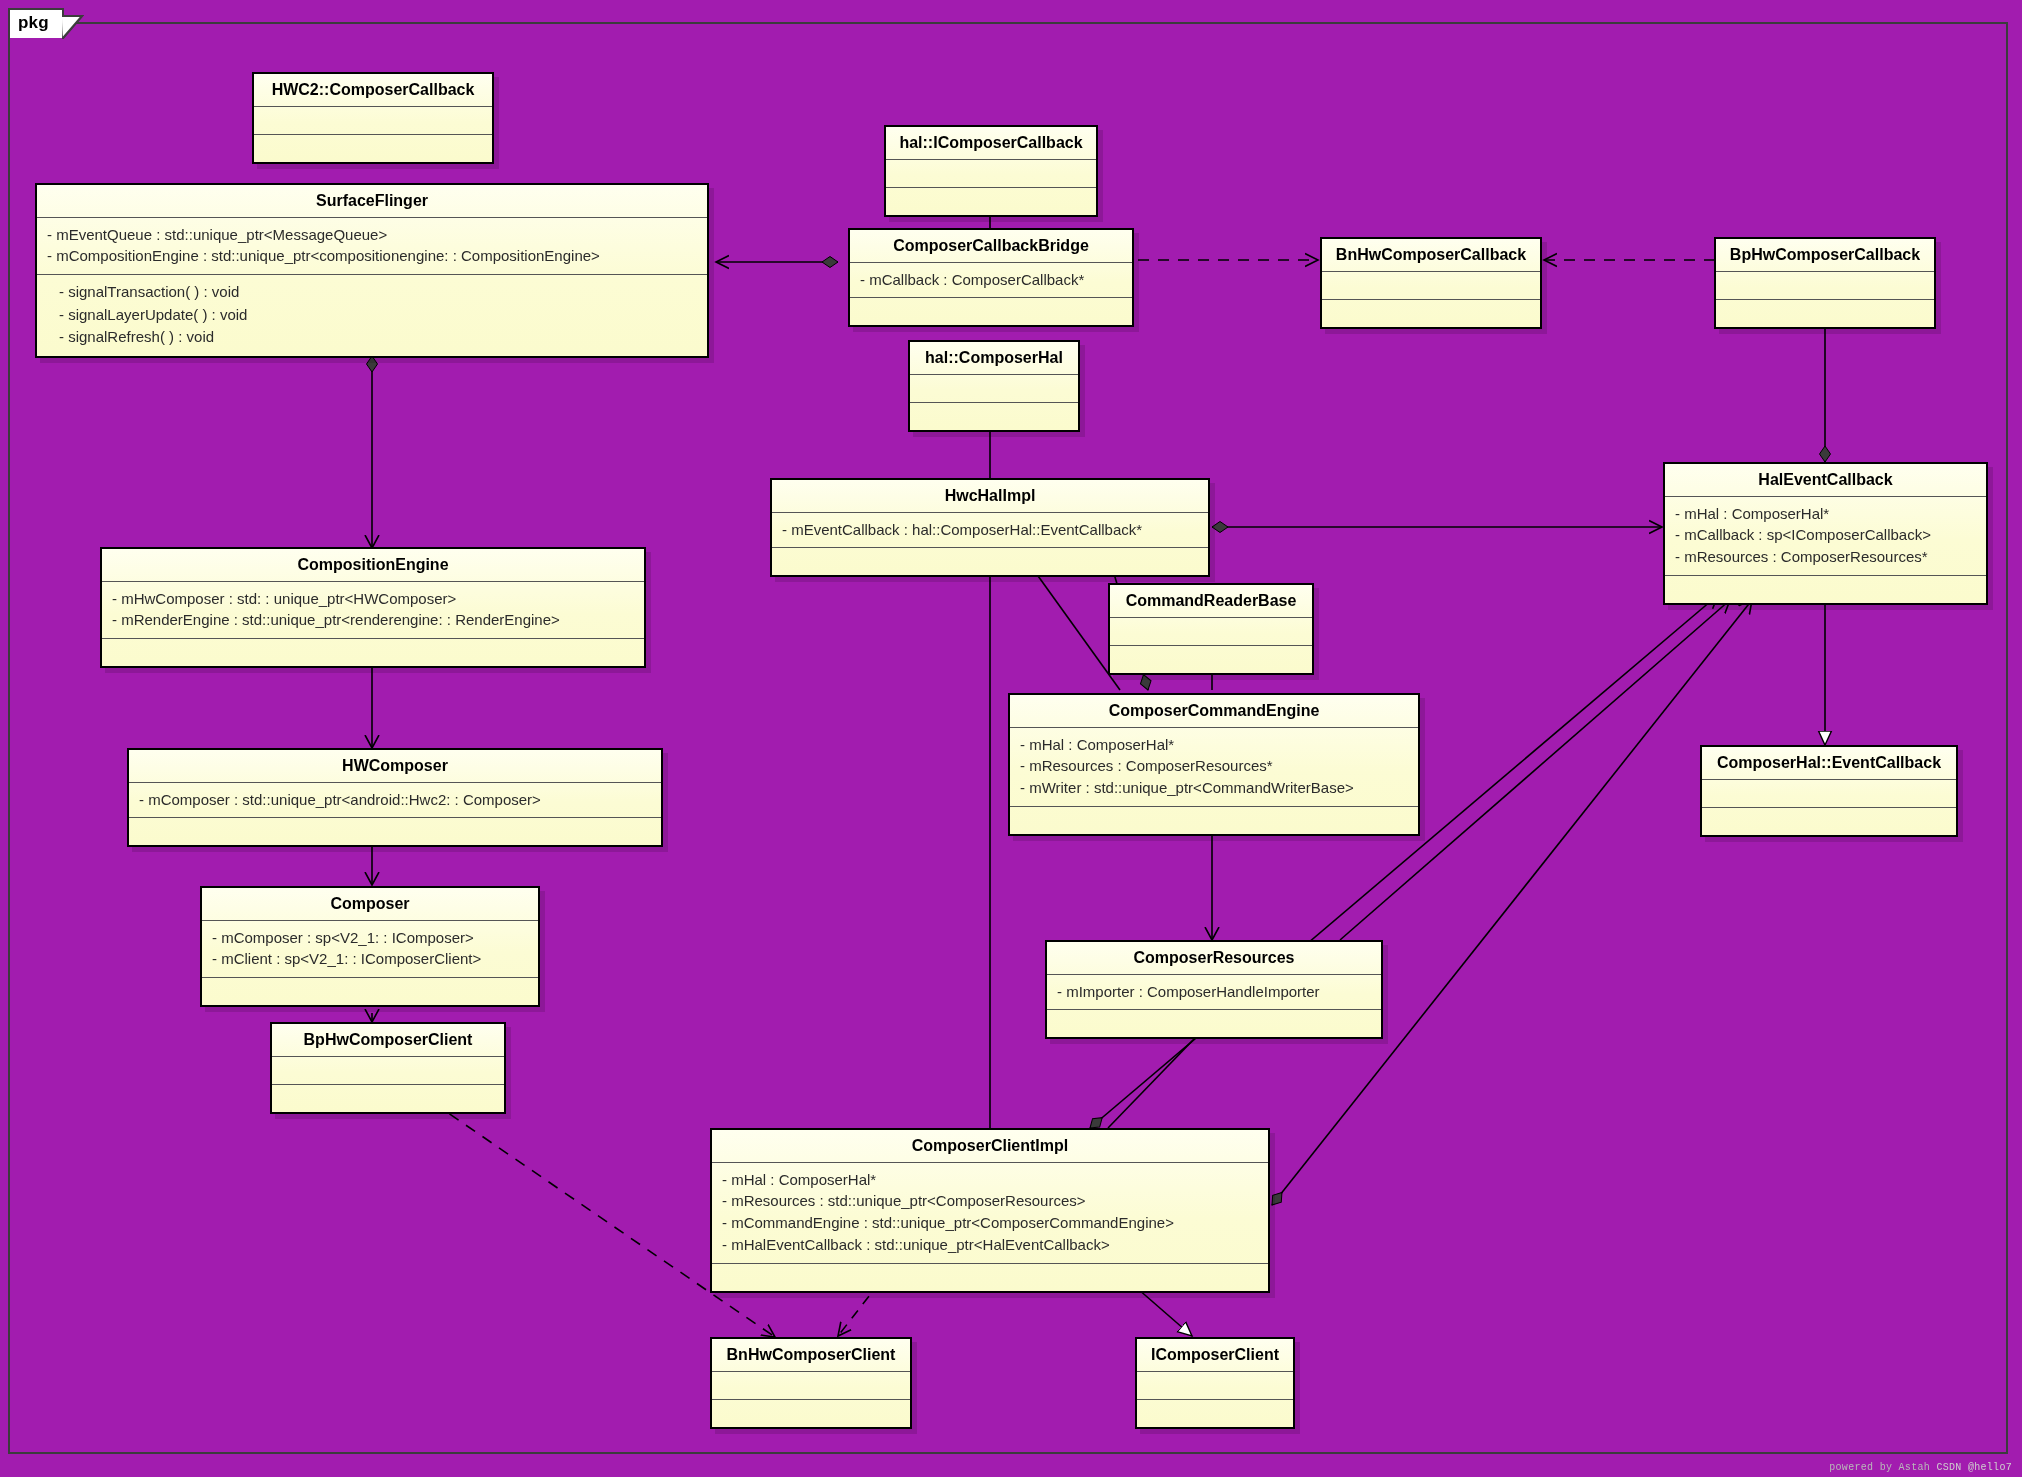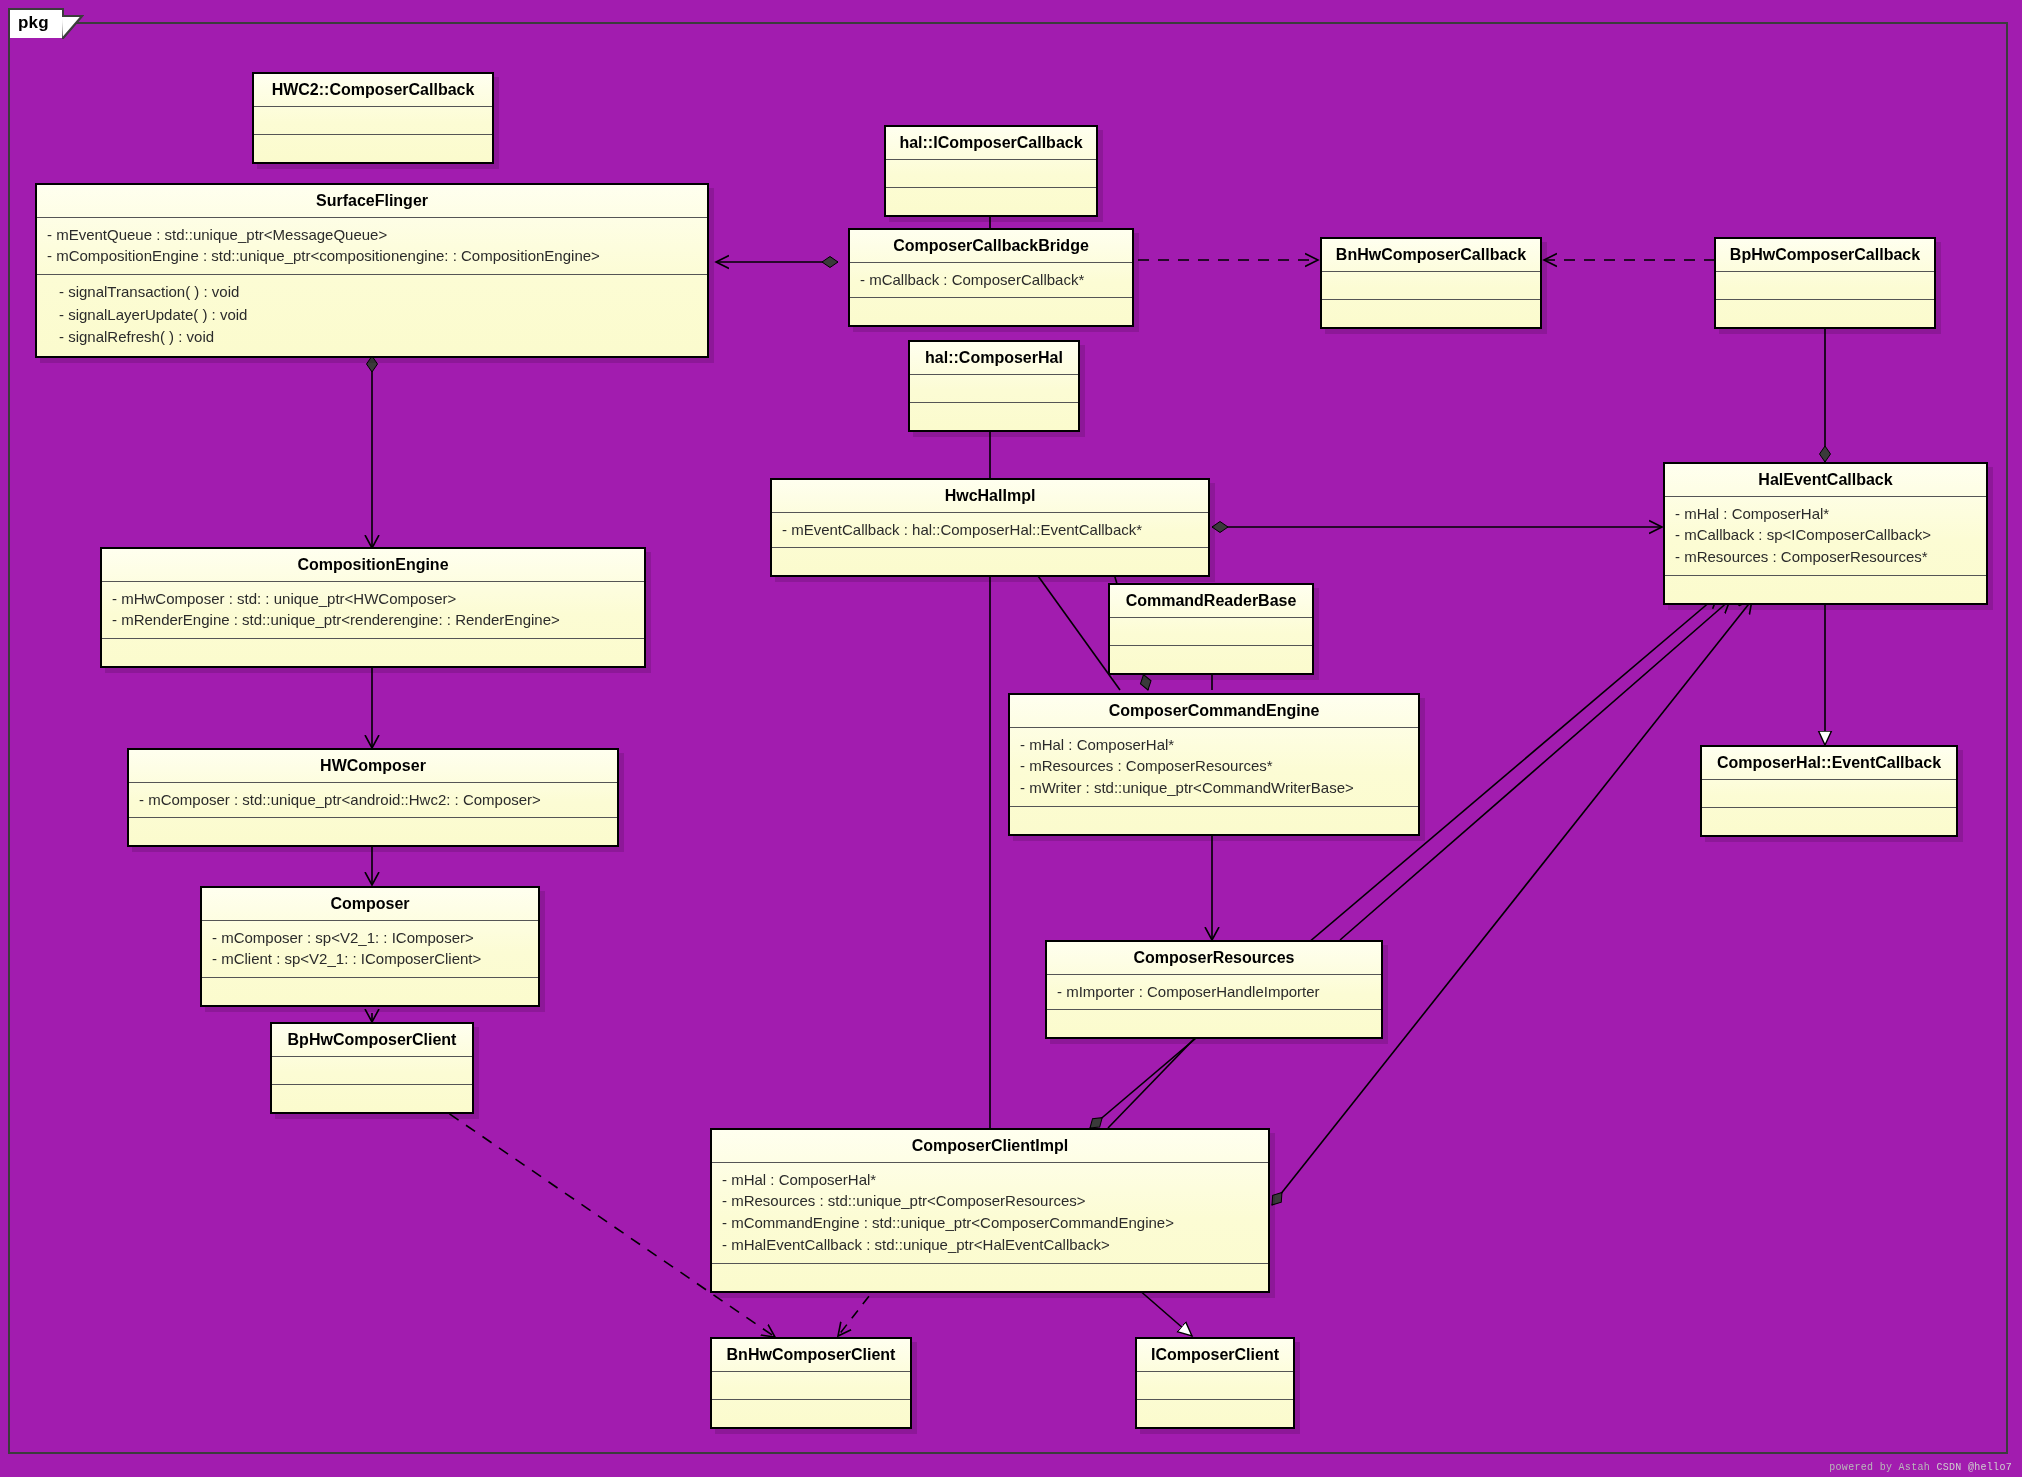--- a/index.html
+++ b/index.html
@@ -325,21 +325,21 @@
   </div>
 
   <div class="uml grad" style="left:1700px; top:745px; width:258px;">
     <div class="name">ComposerHal::EventCallback</div>
     <div class="sep"></div>
     <div class="attrs empty"></div>
     <div class="sep"></div>
     <div class="ops empty"></div>
   </div>
 
-  <div class="uml grad" style="left:127px; top:748px; width:492px;">
+  <div class="uml grad" style="left:127px; top:748px; width:536px;">
     <div class="name">HWComposer</div>
     <div class="sep"></div>
     <div class="attrs">
       <div class="row">- mComposer : std::unique_ptr&lt;android::Hwc2: : Composer&gt;</div>
     </div>
     <div class="sep"></div>
     <div class="ops empty"></div>
   </div>
 
   <div class="uml grad" style="left:1045px; top:940px; width:338px;">
@@ -356,21 +356,21 @@
     <div class="name">Composer</div>
     <div class="sep"></div>
     <div class="attrs">
       <div class="row">- mComposer : sp&lt;V2_1: : IComposer&gt;</div>
       <div class="row">- mClient : sp&lt;V2_1: : IComposerClient&gt;</div>
     </div>
     <div class="sep"></div>
     <div class="ops empty"></div>
   </div>
 
-  <div class="uml grad" style="left:270px; top:1022px; width:204px;">
+  <div class="uml grad" style="left:270px; top:1022px; width:236px;">
     <div class="name">BpHwComposerClient</div>
     <div class="sep"></div>
     <div class="attrs empty"></div>
     <div class="sep"></div>
     <div class="ops empty"></div>
   </div>
 
   <div class="uml grad" style="left:710px; top:1128px; width:560px;">
     <div class="name">ComposerClientImpl</div>
     <div class="sep"></div>

